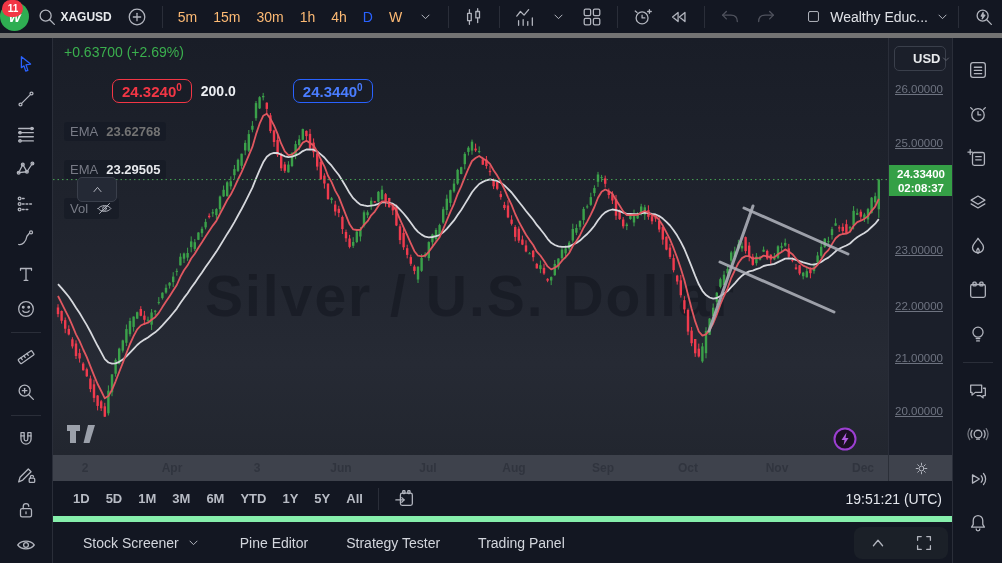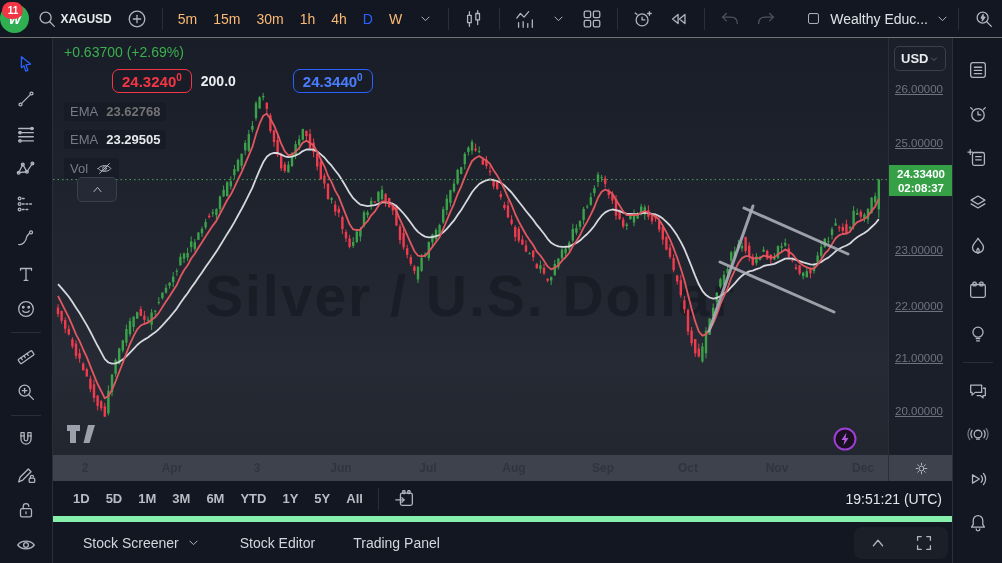--- a/index.html
+++ b/index.html
@@ -2,21 +2,21 @@
 <html><head>
 <meta charset="utf-8">
 <style>
   html,body{margin:0;padding:0;background:#0c0f17;}
   #app{position:relative;width:1002px;height:563px;background:#131722;font-family:"Liberation Sans",sans-serif;overflow:hidden;color:#d1d4dc;-webkit-font-smoothing:antialiased;}
   .abs{position:absolute;}
   .icn{width:22px;height:22px;stroke:#b2b5be;fill:none;stroke-width:1.4;stroke-linecap:round;stroke-linejoin:round;display:block;}
   .icn.dim{stroke:#50535e;}
   .icn.sm{width:17px;height:17px;}
   
-  #topbar{left:0;top:0;width:1002px;height:38px;background:#131722;border-bottom:1px solid #737373;display:flex;align-items:center;box-sizing:border-box;}
+  #topbar{left:0;top:0;width:1002px;height:38px;background:#131722;border-bottom:5px solid #737373;display:flex;align-items:center;box-sizing:border-box;}
   #logo-wrap{width:53px;display:flex;justify-content:center;position:relative;}
   #logo{width:29px;height:29px;border-radius:50%;background:#2fae52;color:#fff;font-weight:700;font-style:italic;font-size:15px;display:flex;align-items:center;justify-content:center;}
   #logo-badge{position:absolute;top:-2px;right:6px;min-width:17px;height:17px;border-radius:9px;background:#f23645;color:#fff;font-size:10px;font-weight:700;display:flex;align-items:center;justify-content:center;padding:0 2px;}
   .vdiv{width:1px;height:22px;background:#2a2e39;margin:0 7px;flex:none;}
   .tb-btn{display:flex;align-items:center;justify-content:center;padding:0 7px;height:34px;border-radius:6px;cursor:pointer;flex:none;}
   #symbol{font-size:12px;font-weight:700;color:#e8eaed;margin-left:2px;}
   .tf{font-size:14px;color:#fdba74;padding:0 8px;cursor:pointer;}
   .tf.active{color:#2962ff;}
   #layout-name{font-size:14px;color:#dfe1e6;margin:0 6px 0 8px;white-space:nowrap;}
   
@@ -24,36 +24,36 @@
   #right-toolbar{left:952px;top:38px;width:50px;height:525px;background:#131722;border-left:1px solid #2a2e39;box-sizing:border-box;display:flex;flex-direction:column;align-items:center;padding-top:10px;}
   .tool-btn{width:38px;height:35px;border-radius:6px;display:flex;align-items:center;justify-content:center;cursor:pointer;flex:none;}
   .tool-btn.active .icn{stroke:#2962ff;}
   #right-toolbar .tool-btn{height:44px;}
   .hdiv{width:30px;height:1px;background:#2a2e39;margin:6px 0;flex:none;}
   
   #plot{left:53px;top:38px;width:835px;height:417px;background:linear-gradient(180deg,#191d27 0%,#20242e 45%,#262a34 78%,#22262f 100%);}
   #watermark{left:53px;top:263px;width:835px;text-align:center;font-size:57px;font-weight:700;color:rgba(10,13,22,0.38);letter-spacing:2px;white-space:nowrap;pointer-events:none;}
   #chart-svg{position:absolute;left:53px;top:38px;}
   
-  #legend{left:64px;top:44px;display:flex;flex-direction:column;align-items:flex-start;gap:9px;font-size:13px;}
+  #legend{left:64px;top:44px;display:flex;flex-direction:column;align-items:flex-start;gap:19px;font-size:13px;}
   #change-line{color:#3bb04e;font-size:14px;}
   #quote-row{display:flex;align-items:center;gap:9px;}
   .quote-box{border:1px solid;border-radius:7px;padding:2px 9px;font-size:15px;font-weight:700;background:rgba(19,23,34,0.25);margin-left:48px;}
   .quote-box sup{font-size:10px;}
   #bid-box{border-color:#f23645;color:#f23645;}
   #ask-box{border-color:#2962ff;color:#4a7dff;}
   #counter{color:#eceef2;font-weight:700;font-size:14px;}
   .ind-row{display:flex;gap:8px;align-items:center;background:rgba(19,23,34,0.55);padding:2px 6px;border-radius:3px;}
   .ind-label{color:#787b86;}
   #collapse-btn{left:77px;top:177px;width:38px;height:23px;background:#242935;border:1px solid #3a3f4b;border-radius:5px;display:flex;align-items:center;justify-content:center;cursor:pointer;}
   #tv-logo{left:66px;top:423px;}
   #bolt-btn{left:832px;top:426px;cursor:pointer;}
   
   #price-axis{left:888px;top:38px;width:64px;height:417px;background:#1b1f2a;border-left:1px solid #2a2e39;box-sizing:border-box;}
-  #usd-box{position:absolute;left:5px;top:8px;width:52px;height:25px;border:1px solid #3a3f4b;border-radius:5px;display:flex;align-items:center;justify-content:space-between;padding:0 6px;box-sizing:border-box;cursor:pointer;}
+  #usd-box{position:absolute;left:5px;top:8px;width:52px;height:25px;border:1px solid #3a3f4b;border-radius:5px;display:flex;align-items:center;justify-content:space-between;padding:0 18px;box-sizing:border-box;cursor:pointer;}
   #usd-box span{font-size:13px;font-weight:700;color:#e8eaed;}
   .pa-label{position:absolute;left:6px;font-size:11.5px;color:#6e7380;text-decoration:underline;}
   #cur-price-label{position:absolute;left:0;width:64px;height:31px;background:#35a046;color:#fff;text-align:center;font-size:11.5px;font-weight:700;line-height:14px;padding-top:2px;box-sizing:border-box;}
   
   #time-strip{left:53px;top:455px;width:899px;height:26px;background:#3e424c;box-sizing:border-box;}
   .ta-label{position:absolute;top:6px;font-size:12px;color:#2e323c;transform:translateX(-50%);font-weight:700;opacity:.85;}
   #strip-corner{position:absolute;left:835px;top:0;width:64px;height:26px;border-left:1px solid #2b2f38;display:flex;align-items:center;justify-content:center;cursor:pointer;}
   
   #range-row{left:53px;top:481px;width:899px;height:41px;background:#131722;border-bottom:6px solid #86efac;display:flex;align-items:center;box-sizing:border-box;padding-left:12px;}
   .range-btn{font-size:13px;font-weight:700;color:#b8bcc5;padding:5px 8px;border-radius:5px;cursor:pointer;}
@@ -886,21 +886,24 @@
 
   <div id="bottom-bar" class="abs">
     <span id="bb-tabs" style="display:flex;align-items:center;gap:14px;">
         <span class="bb-tab">
           <span>Stock Screener</span>
           <svg class="icn sm" viewBox="0 0 24 24">
             <polyline points="7,10 12,15 17,10"></polyline>
           </svg>
         </span>
         <span class="bb-tab">
-          <span>Stock Editor</span>
+          <span>Pine Editor</span>
+        </span>
+        <span class="bb-tab">
+          <span>Strategy Tester</span>
         </span>
         <span class="bb-tab">
           <span>Trading Panel</span>
         </span>
       </span>
     <span id="bb-icons">
       <span class="tb-btn" style="height:26px;" id="panelup-ic">
           <svg class="icn " viewBox="0 0 24 24">
             <polyline points="7,15 12,9 17,15"></polyline>
           </svg>

